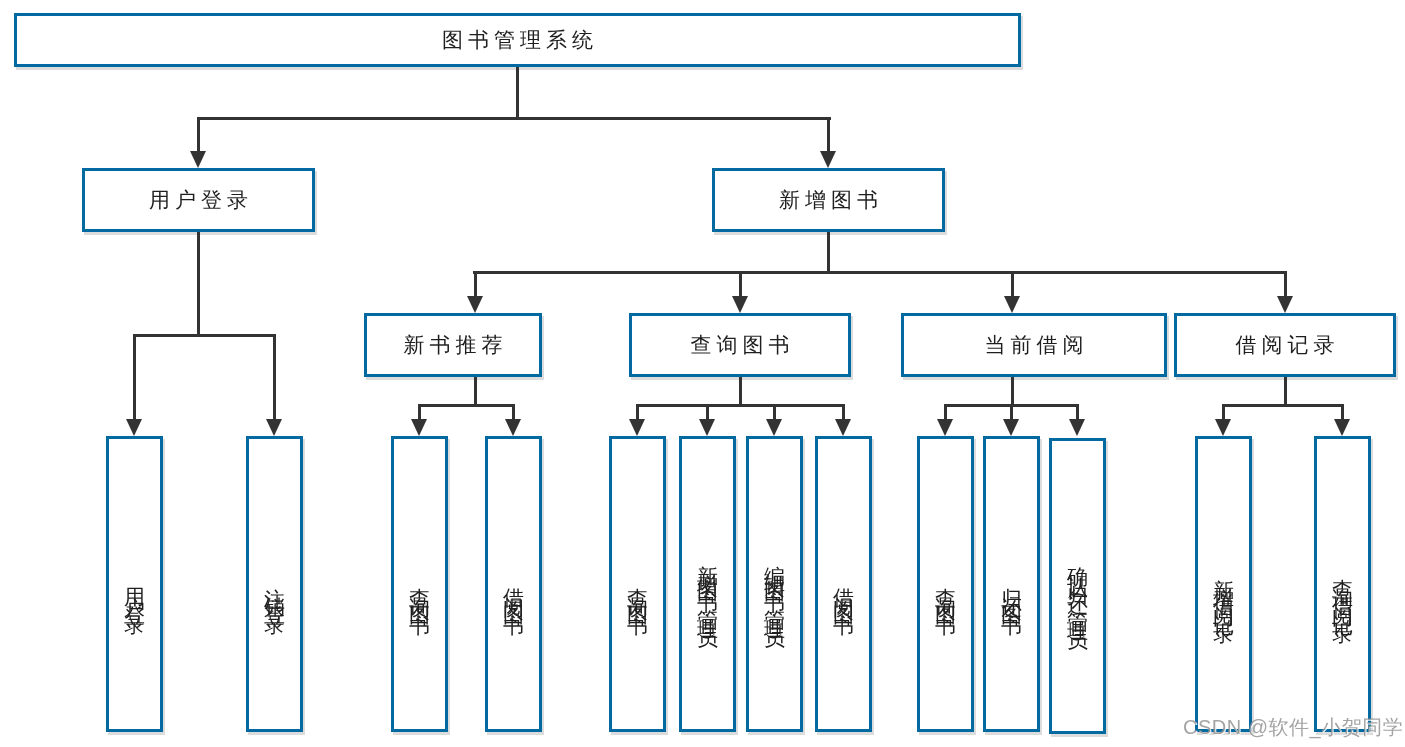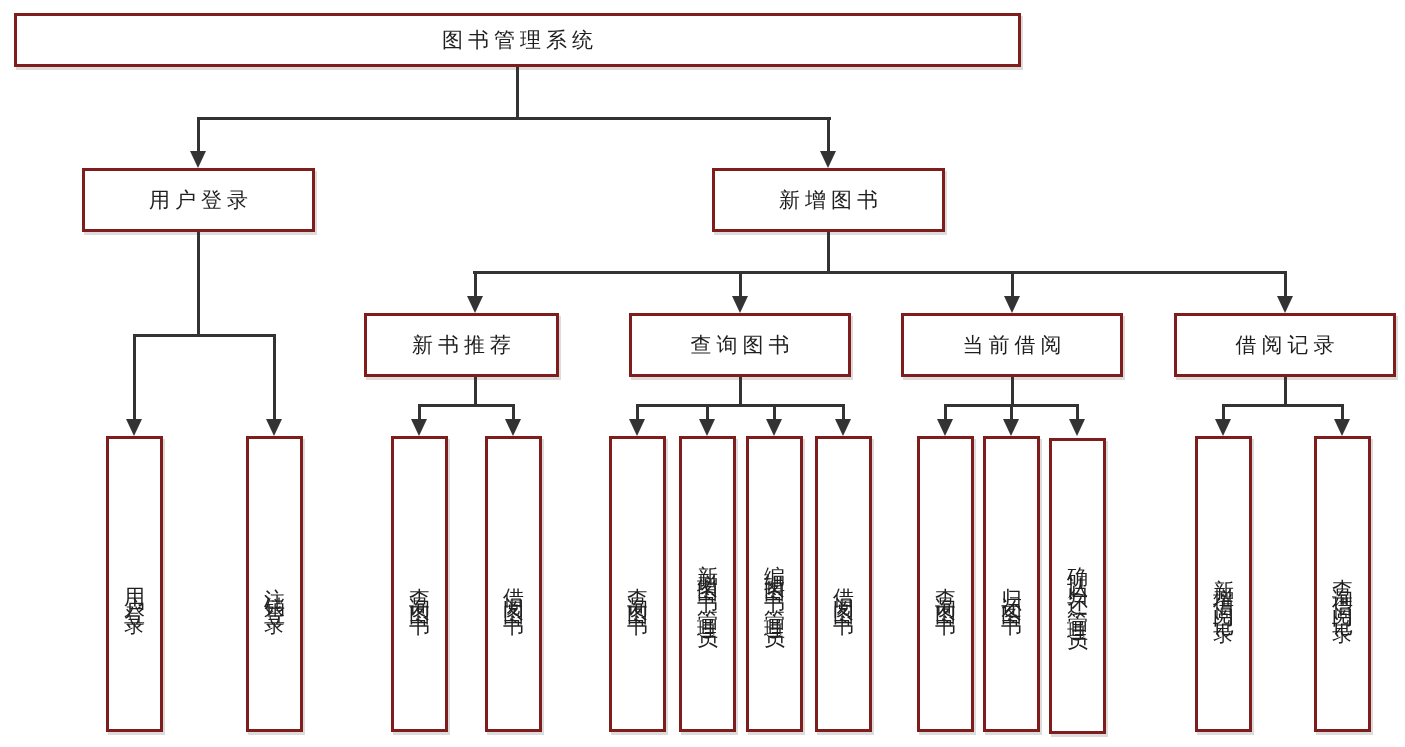--- a/index.html
+++ b/index.html
@@ -2,21 +2,21 @@
 <html><head>
 <meta charset="utf-8">
 <style>
   html,body { margin:0; padding:0; background:#ffffff; }
   .canvas {
     position:relative; width:1405px; height:747px; background:#ffffff;
     overflow:hidden; font-family:"Liberation Sans", sans-serif;
   }
   .box {
     position:absolute; box-sizing:border-box; background:#ffffff;
-    border:3px solid #7f1d1d; display:flex; align-items:center; justify-content:center;
+    border:3px solid #0369a1; display:flex; align-items:center; justify-content:center;
     box-shadow:2px 3px 0 rgba(130,130,130,0.28);
   }
   .hlabel {
     font-size:21px; color:#1f1f1f; letter-spacing:5px; margin-right:-5px;
     white-space:nowrap;
   }
   .vlabel {
     writing-mode:vertical-rl; text-orientation:mixed;
     font-size:21px; color:#1f1f1f; letter-spacing:9px; margin-bottom:-9px;
     white-space:nowrap;
@@ -62,27 +62,27 @@
 
   <div class="line" style="left:473.5px;top:271px;width:3px;height:28px"></div>
   <div class="ahead" style="left:467px;top:296px"></div>
   <div class="line" style="left:738.5px;top:271px;width:3px;height:28px"></div>
   <div class="ahead" style="left:732px;top:296px"></div>
   <div class="line" style="left:1010.5px;top:271px;width:3px;height:28px"></div>
   <div class="ahead" style="left:1004px;top:296px"></div>
   <div class="line" style="left:1283.5px;top:271px;width:3px;height:28px"></div>
   <div class="ahead" style="left:1277px;top:296px"></div>
 
-  <div class="box" style="left:364px;top:313px;width:195px;height:64px">
+  <div class="box" style="left:364px;top:313px;width:178px;height:64px">
     <span class="hlabel">新书推荐</span>
   </div>
   <div class="box" style="left:629px;top:313px;width:222px;height:64px">
     <span class="hlabel">查询图书</span>
   </div>
-  <div class="box" style="left:901px;top:313px;width:222px;height:64px">
+  <div class="box" style="left:901px;top:313px;width:266px;height:64px">
     <span class="hlabel">当前借阅</span>
   </div>
   <div class="box" style="left:1174px;top:313px;width:222px;height:64px">
     <span class="hlabel">借阅记录</span>
   </div>
 
   <div class="line" style="left:197px;top:232px;width:3px;height:105px"></div>
   <div class="line" style="left:133px;top:334px;width:143px;height:3px"></div>
   <div class="line" style="left:133px;top:334px;width:3px;height:86px"></div>
   <div class="ahead" style="left:126px;top:419px"></div>
@@ -160,14 +160,15 @@
     <span class="vlabel">确认归还（管理员）</span>
   </div>
 
   <div class="box" style="left:1195px;top:436px;width:57px;height:296px">
     <span class="vlabel">新增借阅记录</span>
   </div>
   <div class="box" style="left:1314px;top:436px;width:57px;height:296px">
     <span class="vlabel">查询借阅记录</span>
   </div>
 
+  <div class="watermark">CSDN @软件_小贺同学</div>
 
 </div>
 
 </body></html>

